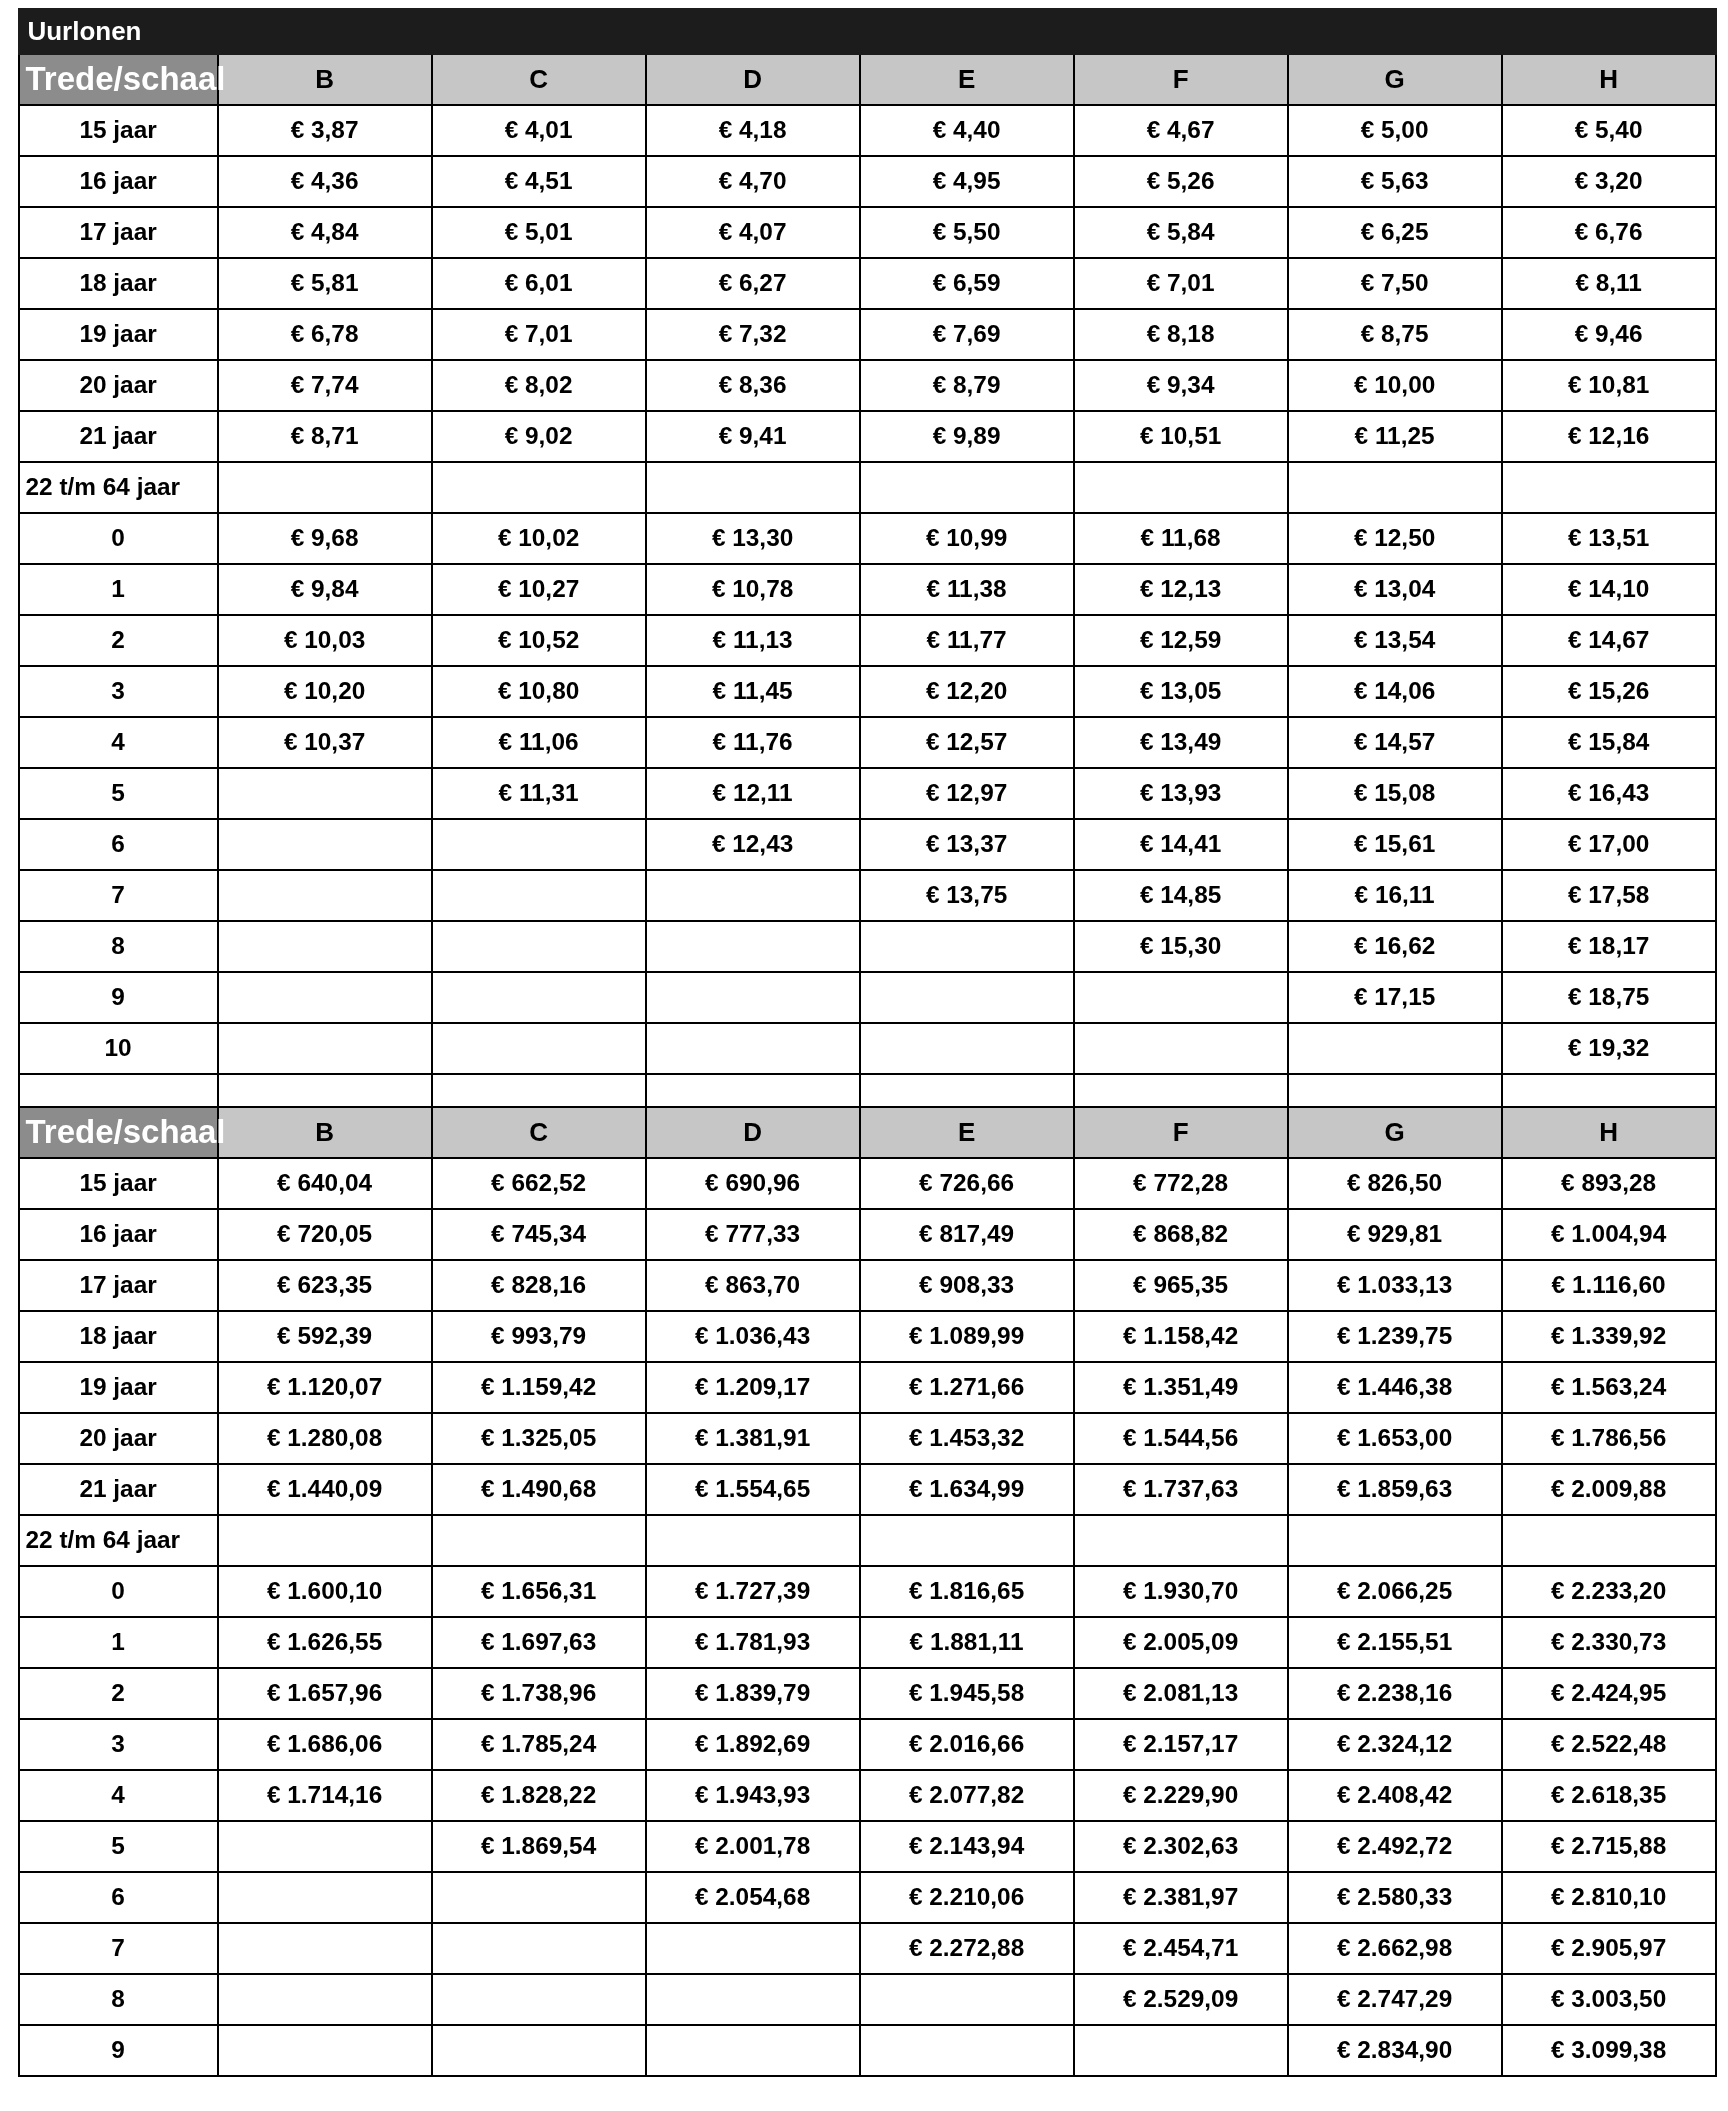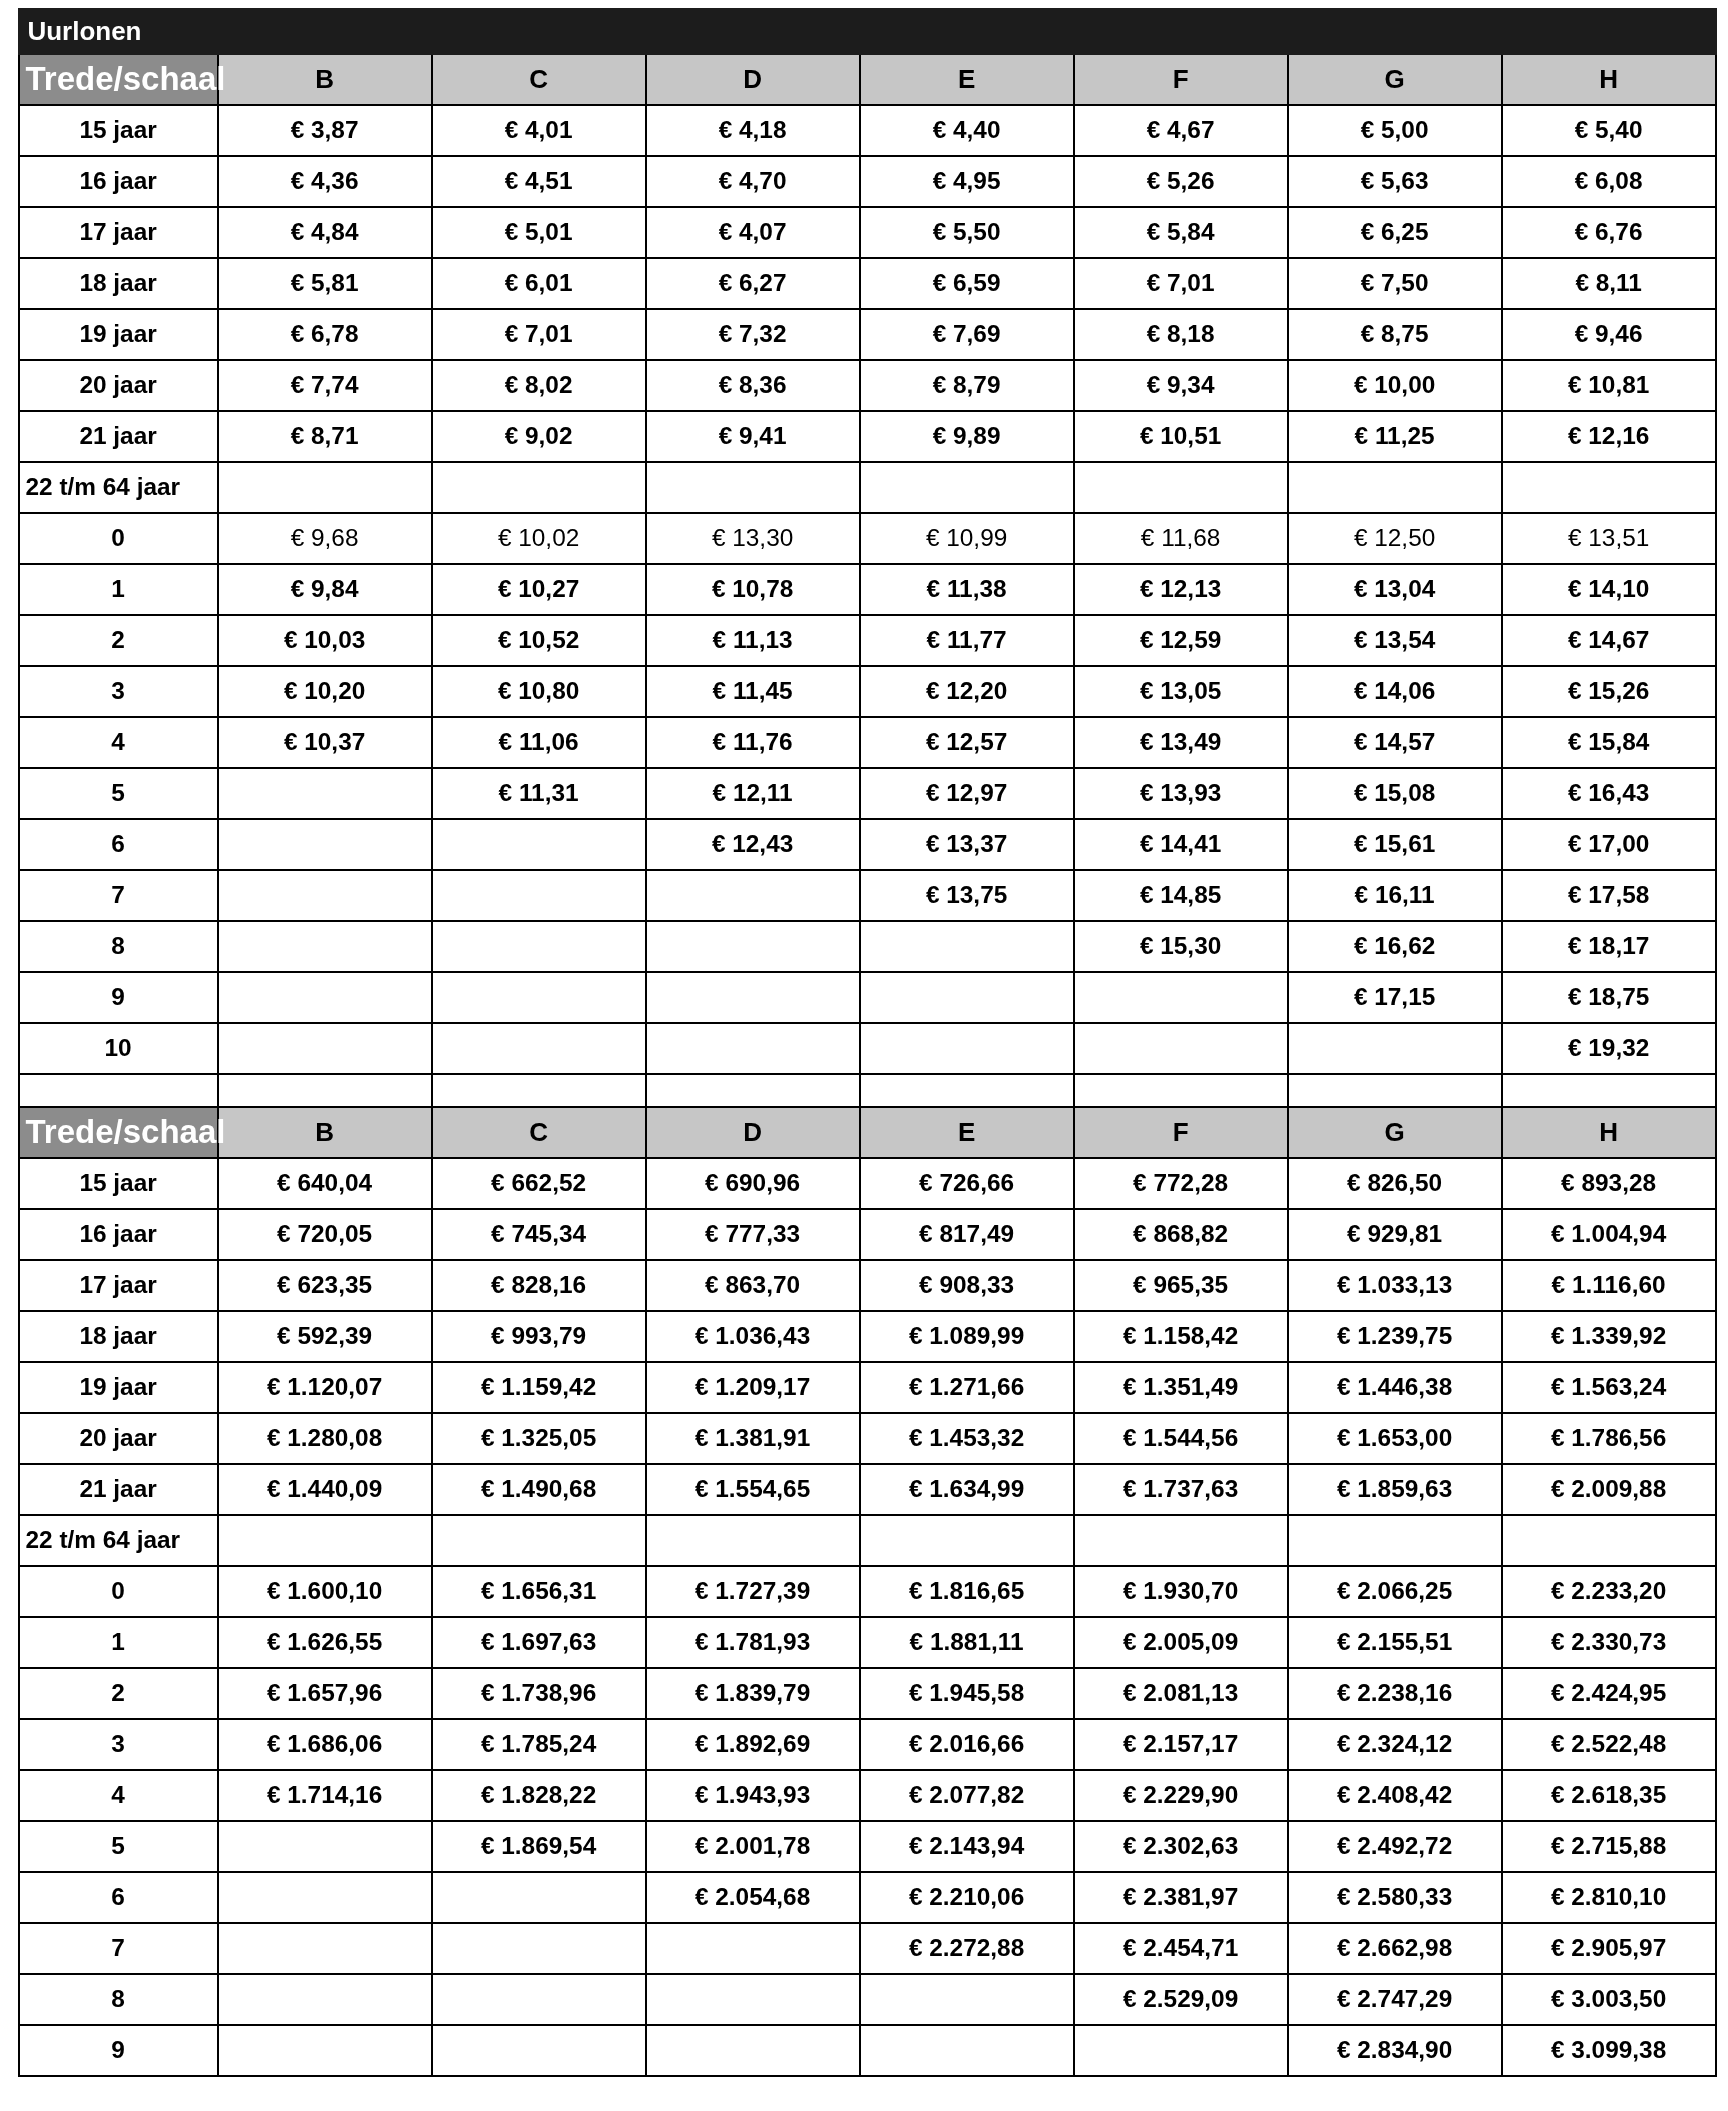--- a/index.html
+++ b/index.html
@@ -61,21 +61,21 @@
     font-size: 25px;
   }
   td.val {
     background: #ffffff;
     font-weight: normal;
     font-size: 25px;
     padding-right: 13.7px;
     text-align: right;
   }
   td.val.bold {
-    font-weight: normal;
+    font-weight: bold;
   }
   td.empty {
     background: #c6c6c6;
   }
   td.spanlabel {
     background: #c6c6c6;
   }
   .col-label { width: 199px; }
   .col-val { width: 214px; }
   
@@ -136,21 +136,21 @@
         <td class="val">€ 5,40</td>
       </tr>
       <tr>
         <td class="rowlabel">16 jaar</td>
         <td class="val">€ 4,36</td>
         <td class="val">€ 4,51</td>
         <td class="val">€ 4,70</td>
         <td class="val">€ 4,95</td>
         <td class="val">€ 5,26</td>
         <td class="val">€ 5,63</td>
-        <td class="val">€ 6,08</td>
+        <td class="val">€ 3,20</td>
       </tr>
       <tr>
         <td class="rowlabel">17 jaar</td>
         <td class="val">€ 4,84</td>
         <td class="val">€ 5,01</td>
         <td class="val">€ 4,07</td>
         <td class="val">€ 5,50</td>
         <td class="val">€ 5,84</td>
         <td class="val">€ 6,25</td>
         <td class="val">€ 6,76</td>

